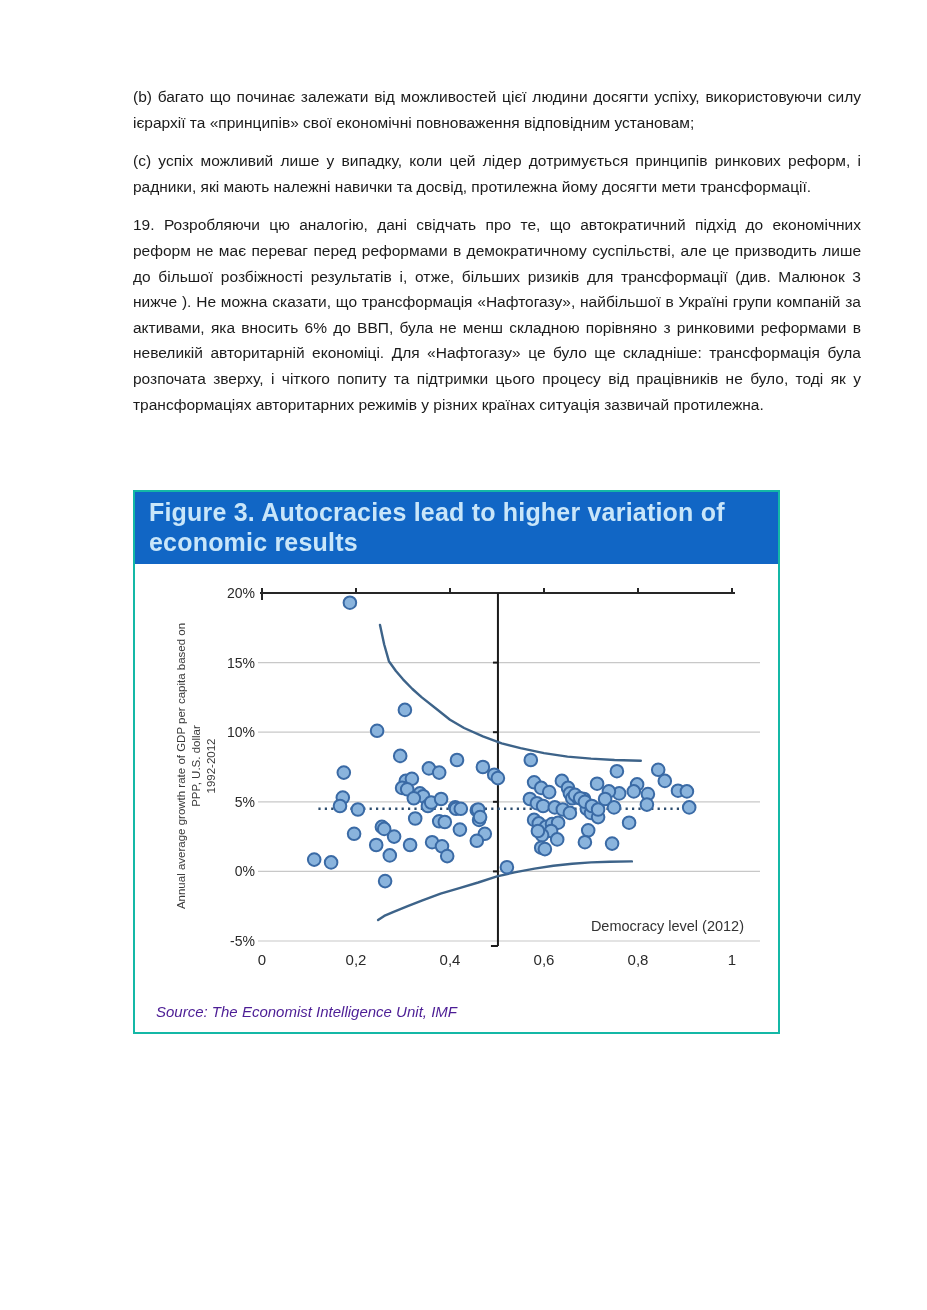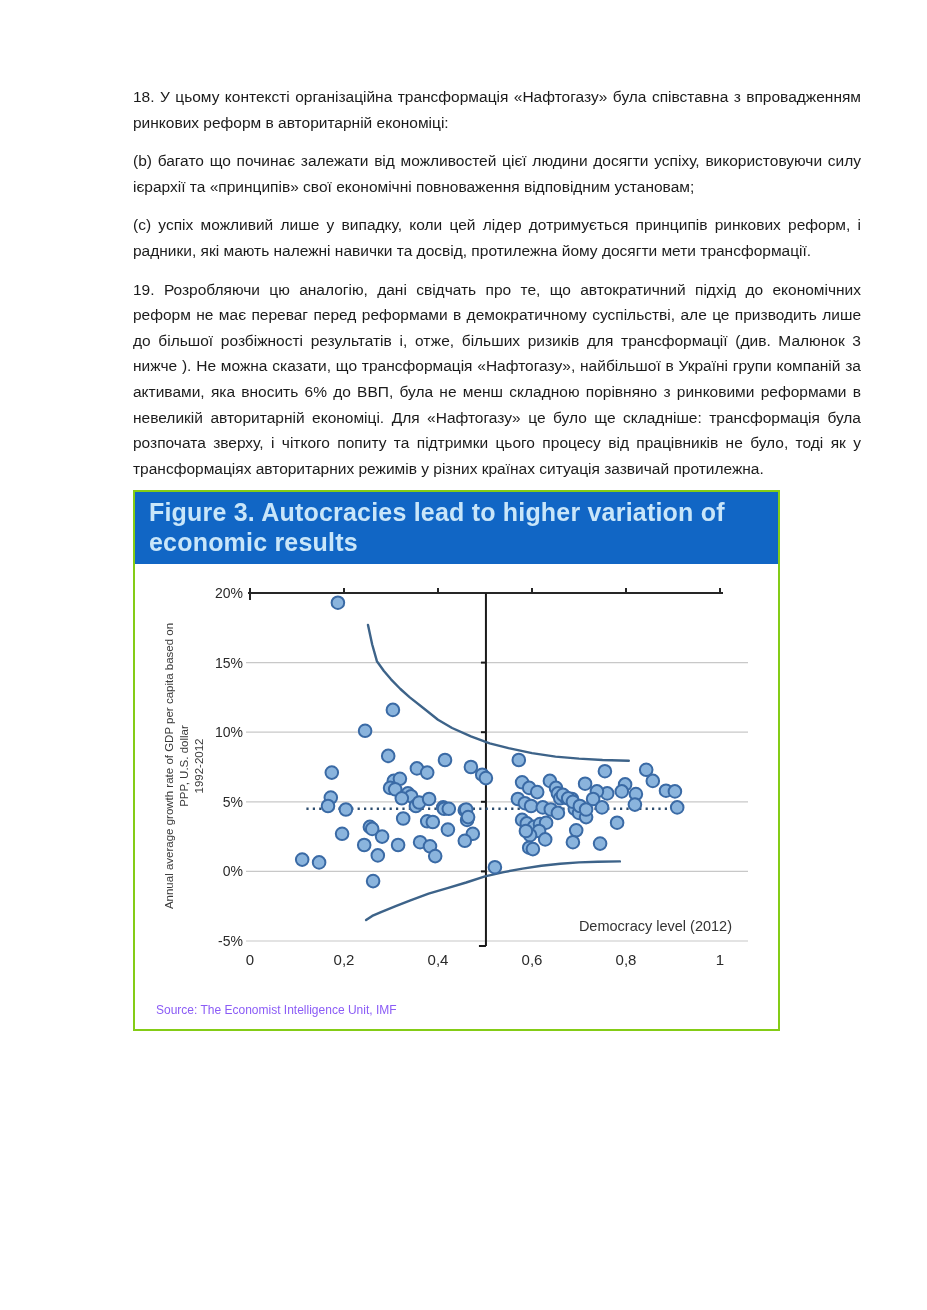--- a/index.html
+++ b/index.html
@@ -1,33 +1,32 @@
 <!DOCTYPE html>
 <html><head>
 <meta charset="utf-8">
 <style>
   html,body{margin:0;padding:0;background:#ffffff;}
   .page{position:relative;width:927px;height:1310px;background:#ffffff;overflow:hidden;
         font-family:"Liberation Sans","DejaVu Sans",sans-serif;color:#161616;}
   .content{position:absolute;left:133px;top:84px;width:728px;}
   .para{font-size:15.5px;line-height:25.6px;text-align:justify;margin:0 0 13px 0;color:#1b1b1b;}
   .figure-panel{position:absolute;left:133px;top:490px;width:647px;box-sizing:border-box;
-                border:2px solid #84cc16;background:#ffffff;}
+                border:2px solid #14b8a6;background:#ffffff;}
   .figure-header{background:#1166c5;color:#c9e6f9;font-weight:bold;font-size:25px;
                  line-height:30px;padding:5px 12px 7px 14px;letter-spacing:0.2px;}
-  .figure-chart-wrap{padding:2px 0 0 0;}
-  .figure-source{font-size:12px;color:#8b5cf6;padding:6px 0 12px 21px;}
+  .figure-chart-wrap{padding:2px 0 0 12px;}
+  .figure-source{font-style:italic;font-size:15px;color:#4c1d95;padding:6px 0 12px 21px;}
   svg text{font-family:"Liberation Sans","DejaVu Sans",sans-serif;}
 </style>
 </head>
 <body>
 
 <div class="page">
   <div class="content">
-    <p class="para">18. У цьому контексті організаційна трансформація «Нафтогазу» була співставна з впровадженням ринкових реформ в авторитарній економіці:</p>
     <p class="para">(b) багато що починає залежати від можливостей цієї людини досягти успіху, використовуючи силу ієрархії та «принципів» свої економічні повноваження відповідним установам;</p>
     <p class="para">(c) успіх можливий лише у випадку, коли цей лідер дотримується принципів ринкових реформ, і радники, які мають належні навички та досвід, протилежна йому досягти мети трансформації.</p>
     <p class="para">19. Розробляючи цю аналогію, дані свідчать про те, що автократичний підхід до економічних реформ не має переваг перед реформами в демократичному суспільстві, але це призводить лише до більшої розбіжності результатів і, отже, більших ризиків для трансформації (див. Малюнок 3 нижче ). Не можна сказати, що трансформація «Нафтогазу», найбільшої в Україні групи компаній за активами, яка вносить 6% до ВВП, була не менш складною порівняно з ринковими реформами в невеликій авторитарній економіці. Для «Нафтогазу» це було ще складніше: трансформація була розпочата зверху, і чіткого попиту та підтримки цього процесу від працівників не було, тоді як у трансформаціях авторитарних режимів у різних країнах ситуація зазвичай протилежна.</p>
   </div>
 
   <div class="figure-panel">
     <div class="figure-header">Figure 3. Autocracies lead to higher variation of economic results</div>
     <div class="figure-chart-wrap">
       <svg id="chart" width="643" height="427" viewBox="0 0 643 427">
           <line x1="111" y1="96.6" x2="613" y2="96.6" stroke="#c8c8c8" stroke-width="1.2"></line>

